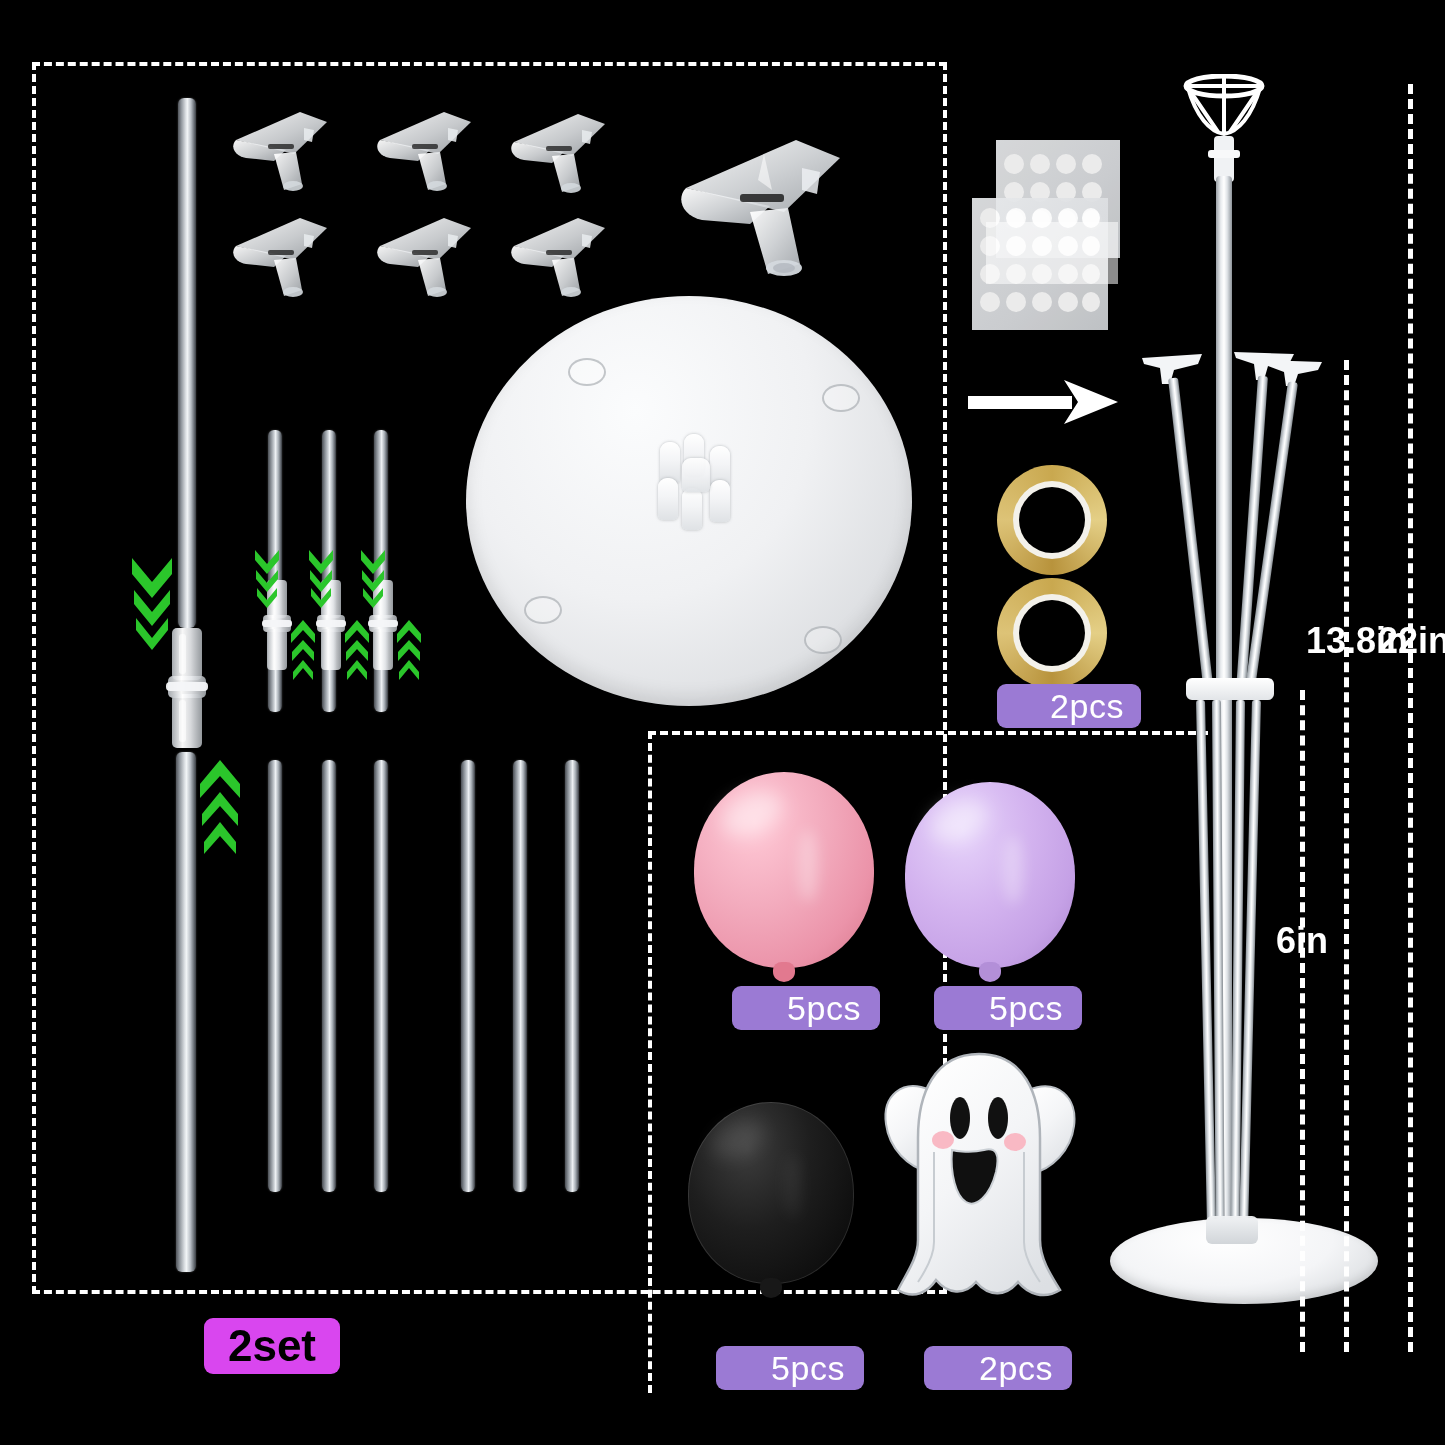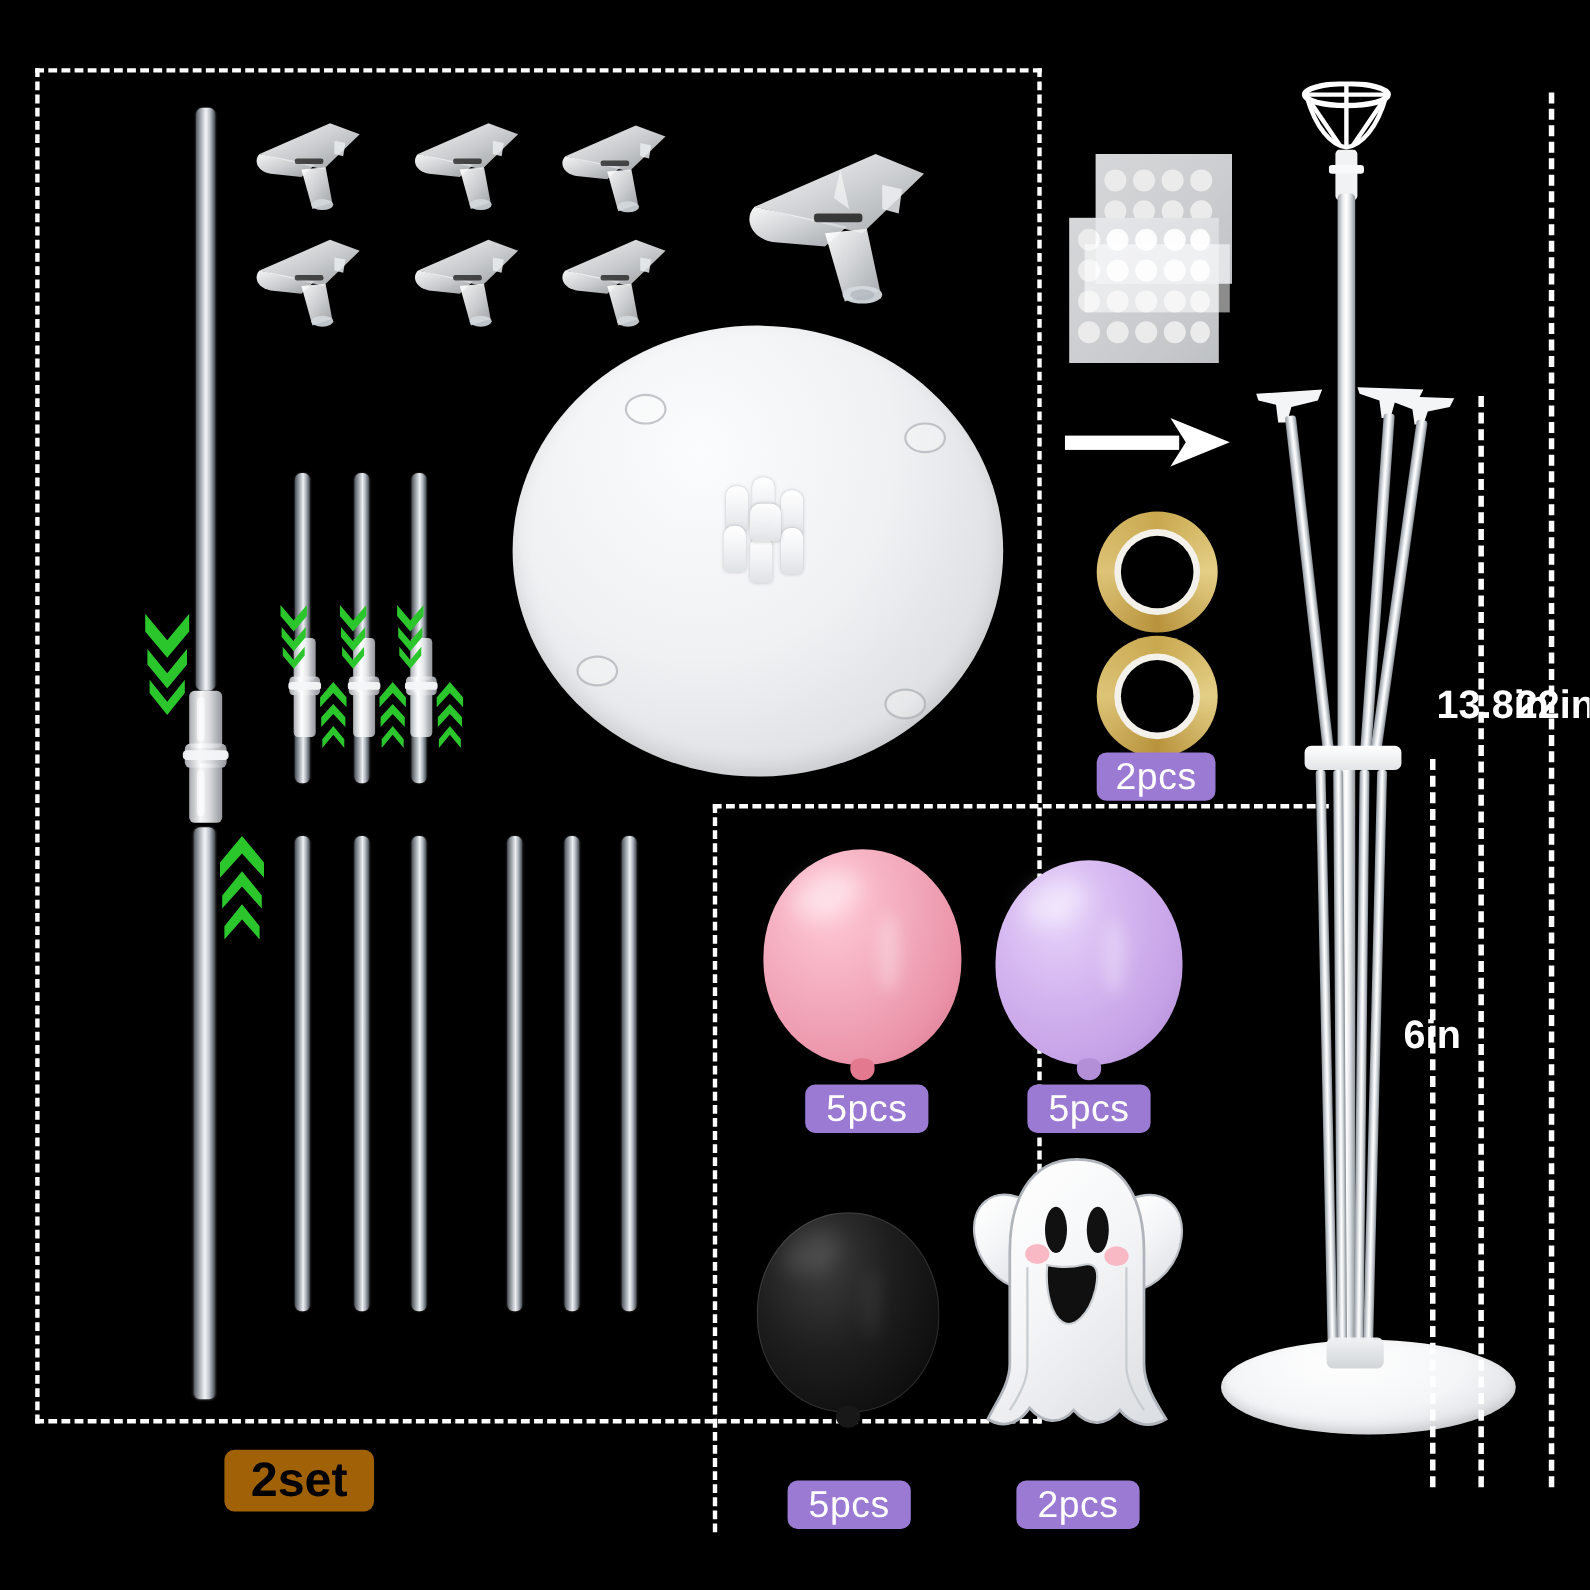--- a/index.html
+++ b/index.html
@@ -8,22 +8,22 @@
 
   
   .dashbox{position:absolute;border:4px dashed #ffffff;box-sizing:border-box;}
   #panel-parts{left:32px;top:62px;width:915px;height:1232px;}
   #panel-balloons{left:648px;top:731px;width:560px;height:662px;
       border-top:4px dashed #fff;border-left:4px dashed #fff;border-right:none;border-bottom:none;}
 
   
   .badge{position:absolute;background:#9b7ad4;color:#fff;border-radius:9px;
       font-size:34px;font-weight:400;letter-spacing:.5px;
-      display:flex;align-items:center;justify-content:center;}
-  .badge-white{position:absolute;background:#a16207;color:#000;border-radius:9px;
+      display:flex;align-items:center;justify-content:center;padding-left:36px;}
+  .badge-white{position:absolute;background:#d946ef;color:#000;border-radius:9px;
       font-size:44px;font-weight:700;display:flex;align-items:center;justify-content:center;}
   .whitetext{position:absolute;color:#fff;font-size:38px;line-height:1.12;}
   .dimtext{position:absolute;color:#fff;font-size:36px;font-weight:600;}
 
   
   .cup{position:absolute;width:104px;height:90px;}
 
   
   .rod{position:absolute;border-radius:6px;
       background:linear-gradient(90deg,#50545a 0%,#8f959c 18%,#d9dde1 42%,#f2f5f7 52%,#b9bfc6 72%,#676d74 90%,#3a3e43 100%);

